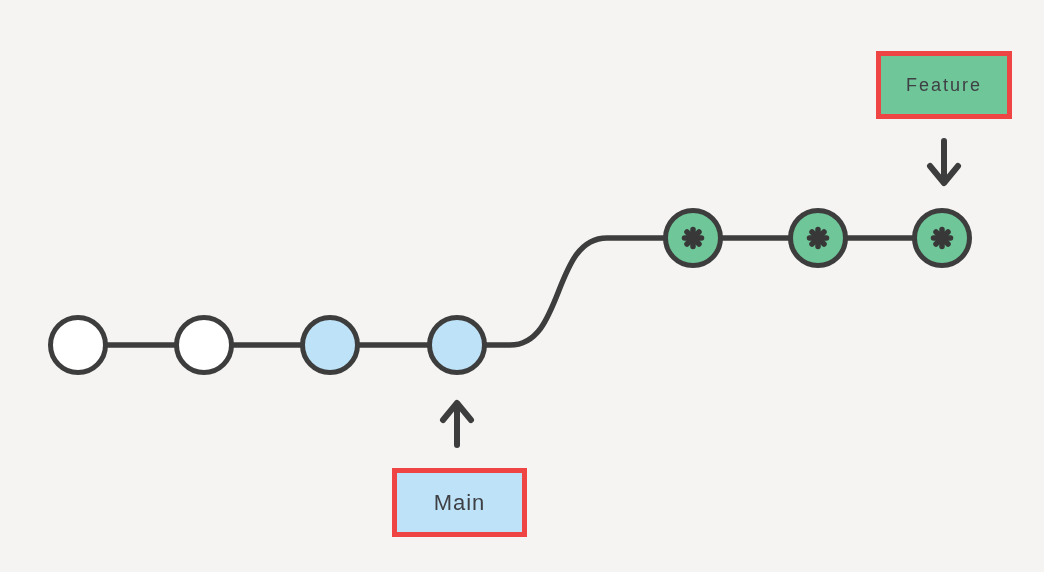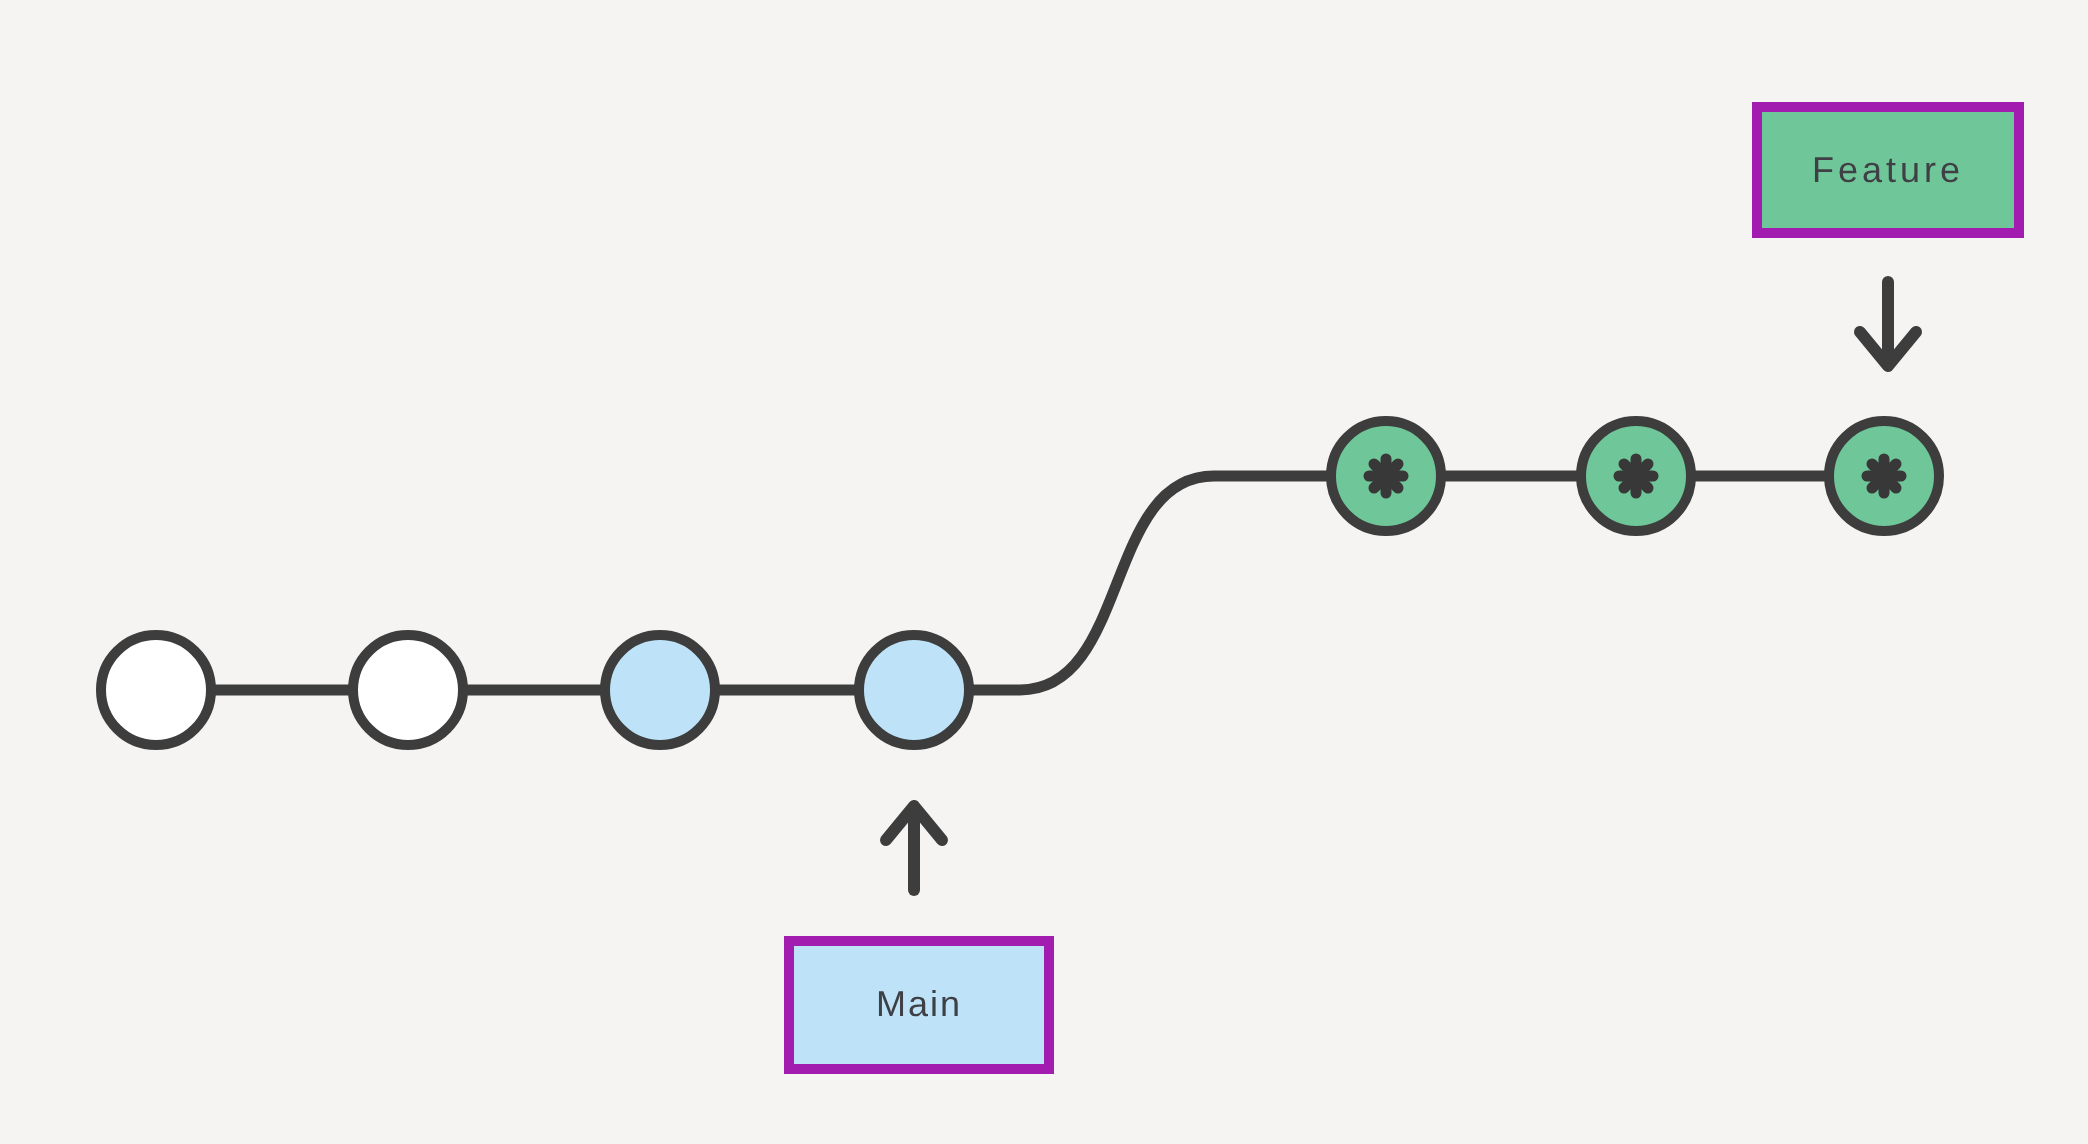--- a/index.html
+++ b/index.html
@@ -18,33 +18,33 @@
     position:absolute;z-index:2;
     width:60px;height:60px;box-sizing:border-box;
     border:5.5px solid #3d3d3d;border-radius:50%;
     display:flex;align-items:center;justify-content:center;
   }
   .commit.white{background:#ffffff;}
   .commit.blue{background:#bee3f8;}
   .commit.green{background:#6fc698;}
   .label-box{
     position:absolute;z-index:3;box-sizing:border-box;
-    border:5px solid #a21caf;
+    border:5px solid #ef4444;
     display:flex;align-items:center;justify-content:center;
     color:#3f4045;
   }
   .feature-box{
     left:876px;top:51px;width:136px;height:68px;
     background:#6fc698;
     font-size:18px;letter-spacing:2px;
   }
   .main-box{
     left:392px;top:468px;width:135px;height:69px;
     background:#bee3f8;
-    font-size:18px;letter-spacing:1px;
+    font-size:22px;letter-spacing:1px;
   }
   .arrow{position:absolute;z-index:3;}
   .arrow-up{left:437px;top:398px;}
   .arrow-down{left:924px;top:136px;}
 </style>
 </head>
 <body>
 
 <div class="stage">
 

